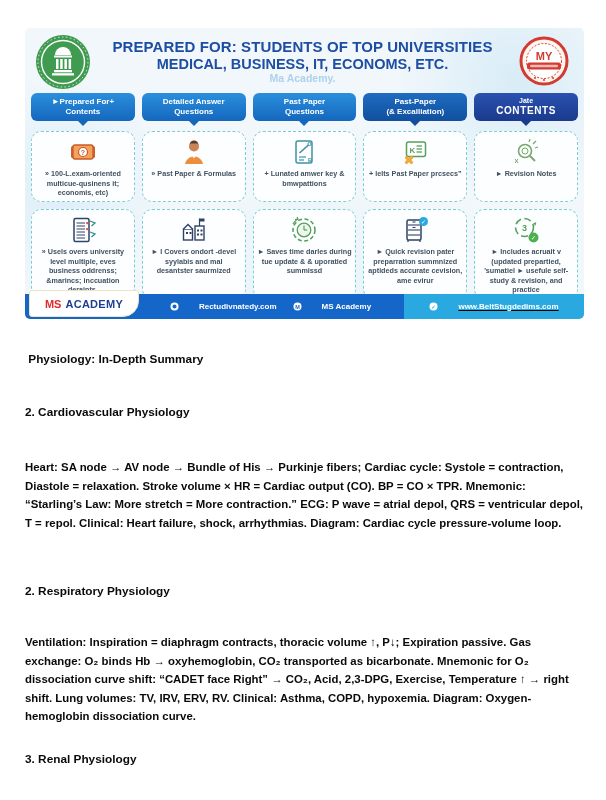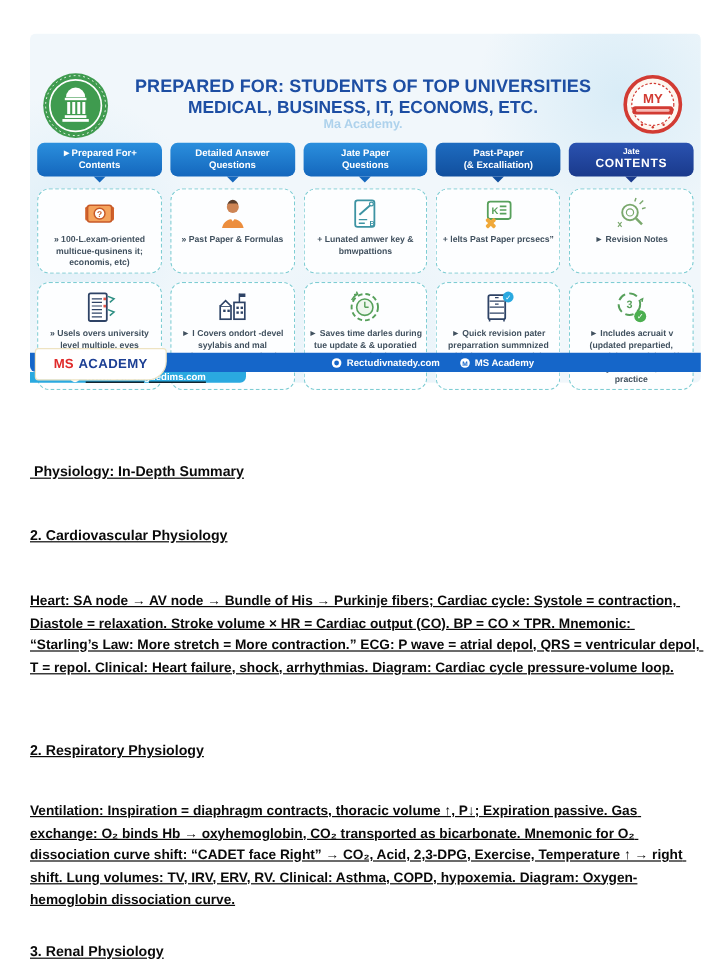--- a/index.html
+++ b/index.html
@@ -9,21 +9,21 @@
   
   .banner {
     position:absolute; left:25px; top:28px; width:559px; height:291px;
     background:
       radial-gradient(circle at 88% 18%, rgba(176,218,240,.38), transparent 22%),
       radial-gradient(circle at 6% 55%, rgba(176,218,240,.30), transparent 20%),
       radial-gradient(circle at 50% 90%, rgba(200,230,245,.25), transparent 30%),
       #f1f7fb;
     border-radius:5px;
   }
-  .b-header { display:flex; align-items:center; padding:6px 8px 0 8px; height:62px;margin-top:26px; }
+  .b-header { display:flex; align-items:center; padding:6px 8px 0 8px; height:62px; }
   .seal { width:60px; height:58px; flex:0 0 auto; }
   .stamp { width:64px; height:56px; flex:0 0 auto; }
   .title-wrap { flex:1; text-align:center; line-height:1.12; }
   .t1 { font-size:15px; font-weight:800; color:#1d4ea3; white-space:nowrap; letter-spacing:.1px; }
   .t2 { font-size:14.5px; font-weight:800; color:#1d4ea3; white-space:nowrap; }
   .wm { font-size:10.5px; font-weight:700; color:#aed2ec; margin-top:1px; }
 
   .tabs { display:flex; gap:7px; padding:0 6px; margin-top:3px; }
   .tab { flex:1; position:relative; border-radius:6px; color:#fff; text-align:center;
          padding:4px 1px 4px; line-height:1.2; cursor:pointer; }
@@ -42,38 +42,38 @@
   .cards { display:grid; grid-template-columns:repeat(5,1fr); gap:7px; padding:0 6px; margin-top:10px; }
   .card { background:#fdfeff; border:1.5px dashed #7ecdd3; border-radius:10px;
           padding:5px 3px 4px; text-align:center; }
   .row1 .card { min-height:62px; }
   .row2 { margin-top:7px; }
   .row2 .card { min-height:82px; }
   .cicon { width:30px; height:30px; margin:0 auto 2px; }
   .cicon svg { width:30px; height:30px; display:block; }
   .ctext { font-size:7.2px; font-weight:700; color:#41515f; line-height:1.3; }
 
-  .b-footer { position:absolute; left:0; right:0; bottom:0; height:25px; display:flex;flex-direction:column; }
+  .b-footer { position:absolute; left:0; right:0; bottom:0; height:25px; display:flex; }
   .f-blue { flex:1; background:#1566c9; border-radius:0 0 0 5px; display:flex; align-items:center;
             justify-content:center; gap:16px; padding-left:112px; }
   .f-right { width:180px; background:#2badе4; background:#2aa9e0; border-radius:0 0 5px 0;
              display:flex; align-items:center; justify-content:center;text-decoration:underline; }
-  .f-item { display:flex; align-items:flex-start; gap:4px; color:#fff; font-size:8px; font-weight:700;
+  .f-item { display:flex; align-items:flex-start; gap:20px; color:#fff; font-size:8px; font-weight:700;
             white-space:nowrap; cursor:pointer; }
   .f-item svg { width:9px; height:9px; }
   .brand-tab { position:absolute; left:4px; top:-4px; width:110px; height:27px; background:#fff;
                border:1px solid #eee3c2; border-radius:3px 3px 16px 3px; display:flex;
                align-items:center; justify-content:center; gap:4px; z-index:2; }
   .brand-tab .ms { color:#e02b2b; font-weight:800; font-size:11px; }
   .brand-tab .acad { color:#1c3f94; font-weight:800; font-size:11px; letter-spacing:.3px; }
 
   
   .doc-h, .doc-p {
     position:absolute; left:25px; width:560px; color:#0a0a0a; font-weight:700;
-    text-decoration:underline; white-space:pre-wrap;margin-top:34px;
+    white-space:pre-wrap;
   }
   .doc-h { font-size:11.8px; }
   .doc-p { font-size:11.4px; line-height:18.5px; }
 </style>
 </head>
 <body>
 
 <div class="page">
 
   <div class="banner">
@@ -116,21 +116,21 @@
     <div class="tabs">
       <div class="tab tab-a">
         <span class="l1">►Prepared For+</span>
         <span class="l2">Contents</span>
       </div>
       <div class="tab tab-b">
         <span class="l1">Detailed Answer</span>
         <span class="l2">Questions</span>
       </div>
       <div class="tab tab-c">
-        <span class="l1">Jate Paper</span>
+        <span class="l1">Past Paper</span>
         <span class="l2">Questions</span>
       </div>
       <div class="tab tab-d">
         <span class="l1">Past-Paper</span>
         <span class="l2">(&amp; Excalliation)</span>
       </div>
       <div class="tab tab-e">
         <span class="l1">Jate</span>
         <span class="l2">CONTENTS</span>
       </div>

